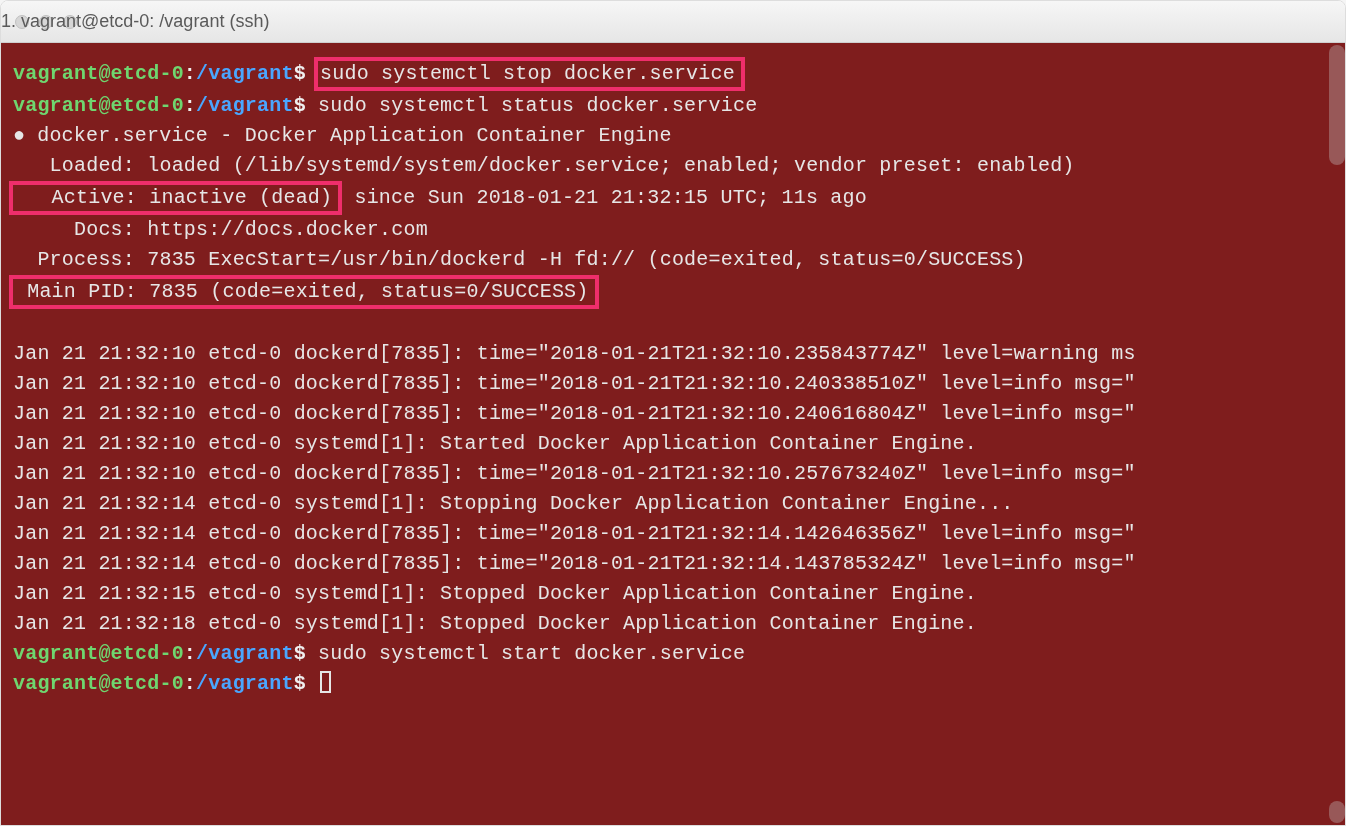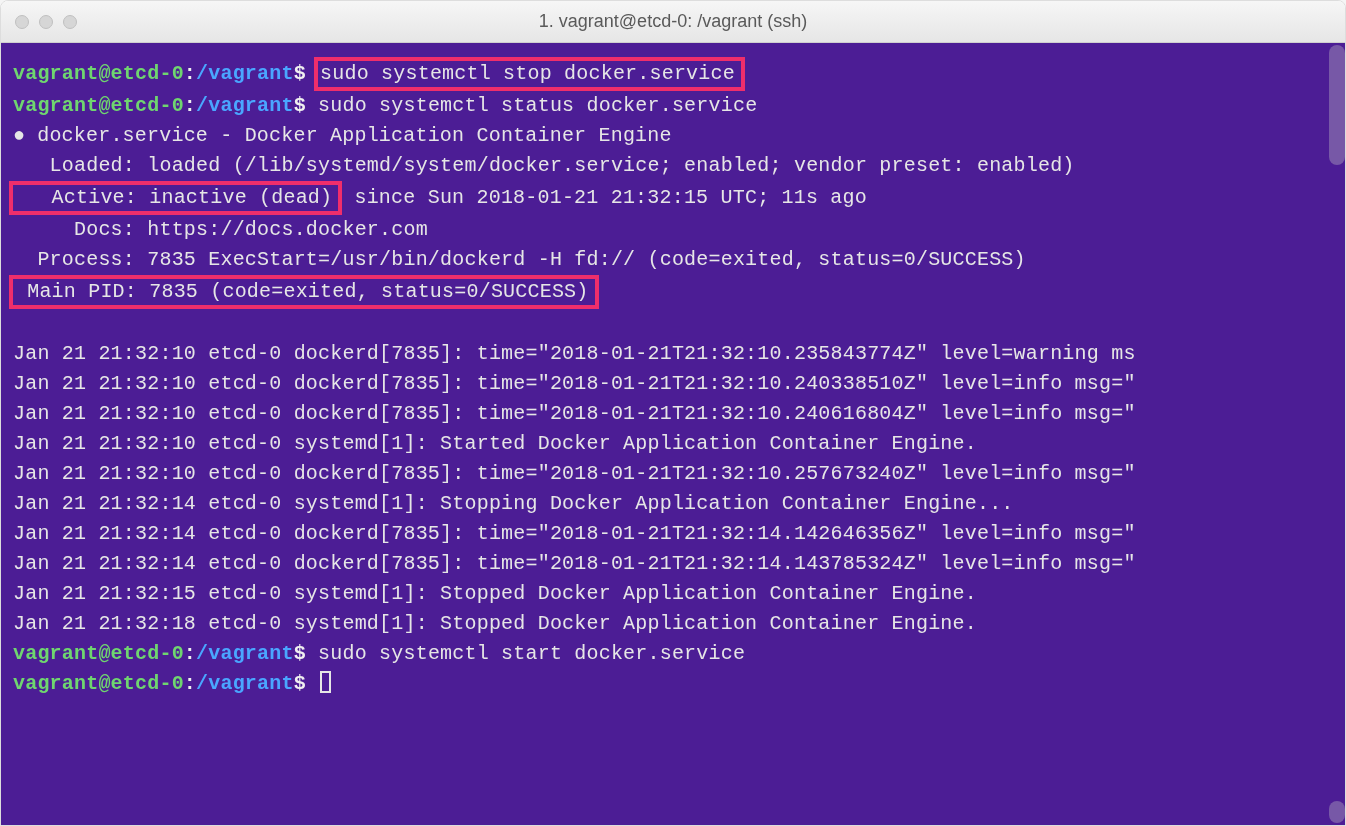--- a/index.html
+++ b/index.html
@@ -36,29 +36,28 @@
     .traffic-light {
       width: 14px;
       height: 14px;
       border-radius: 50%;
       background: #d6d6d6;
       border: 1px solid #c0c0c0;
     }
     .title {
       position: absolute;
       left: 0; right: 0;
-      text-align: center;
       font-family: -apple-system, "Helvetica Neue", Arial, sans-serif;
       font-size: 18px;
       color: #5a5a5a;
       pointer-events: none;
     }
     .terminal {
       flex: 1;
-      background: #4c1d95;
+      background: #7f1d1d;
       color: #e6e6e6;
       padding: 14px 12px 10px 12px;
       position: relative;
     }
     .terminal pre {
       font-family: inherit;
       font-size: 20px;
       line-height: 30px;
       letter-spacing: 0.2px;
       white-space: pre;

